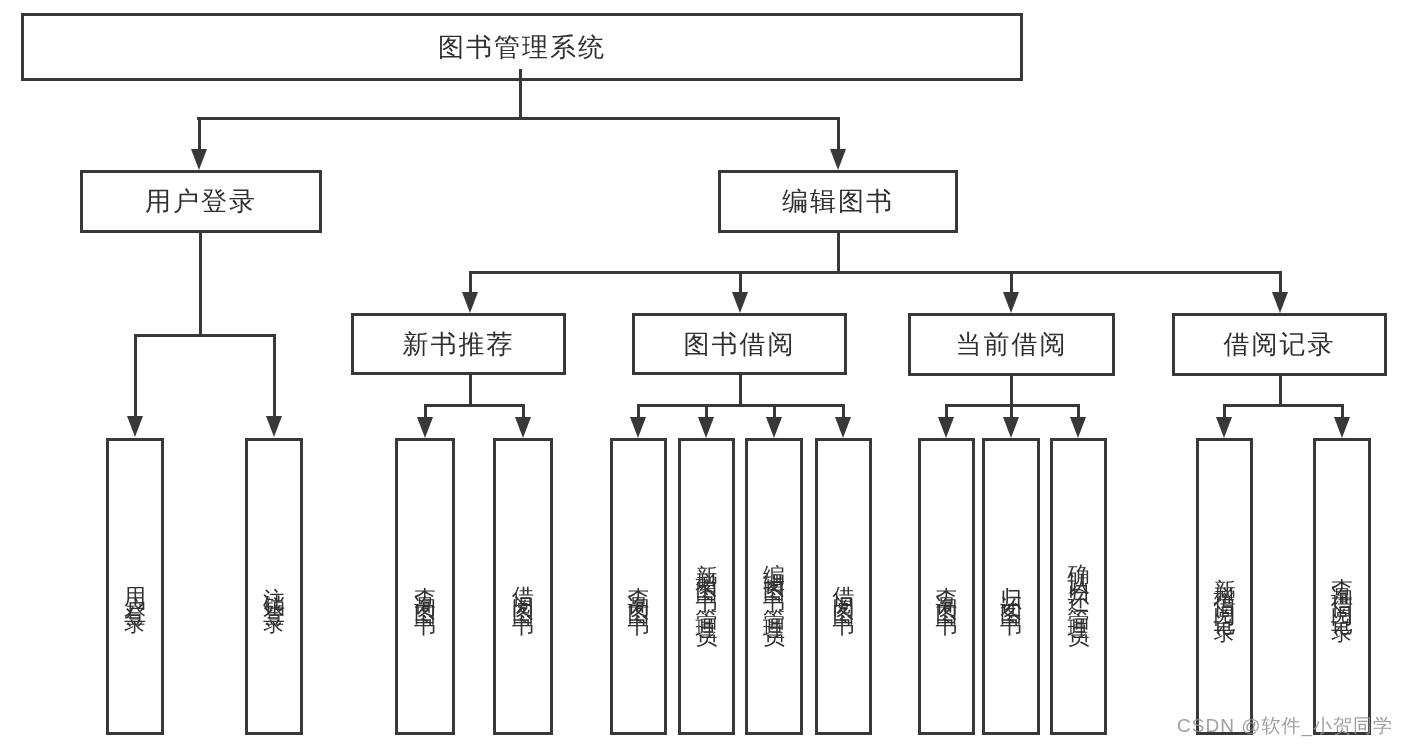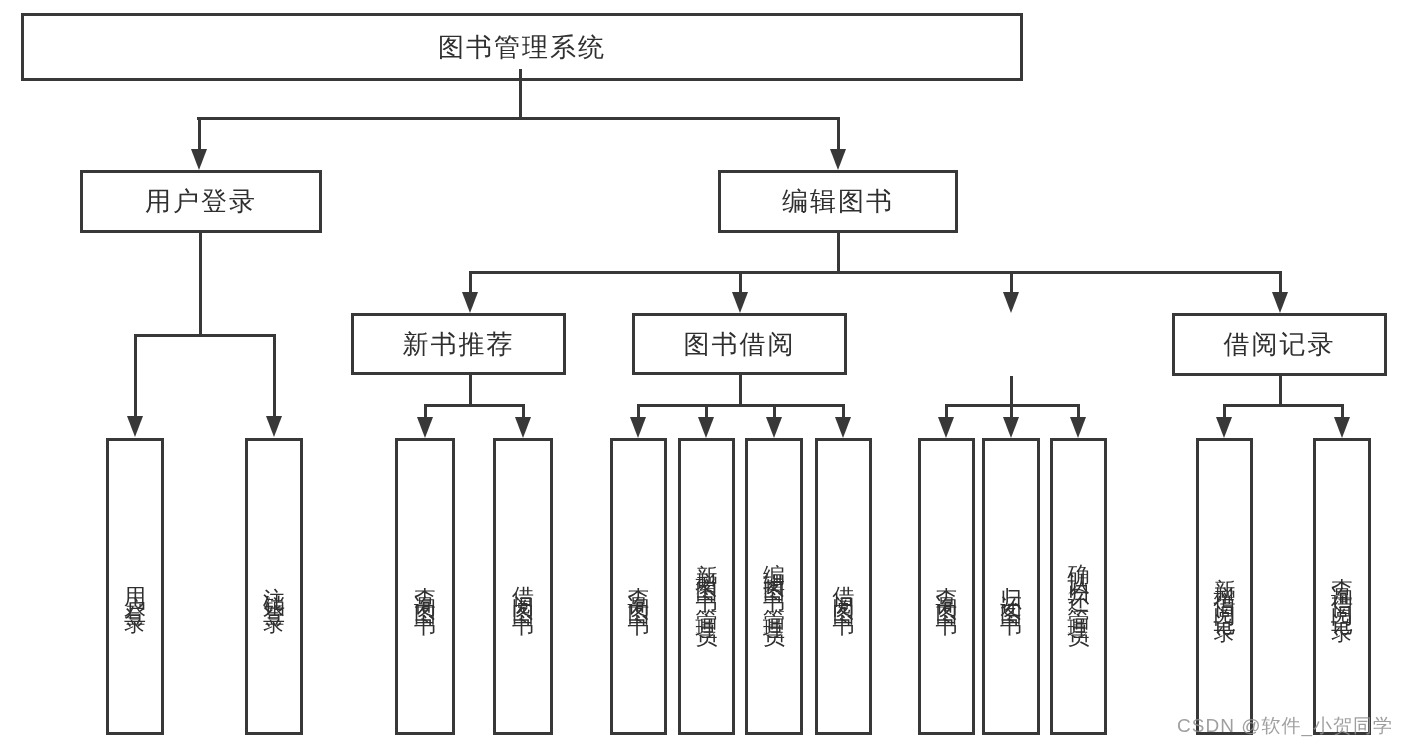--- a/index.html
+++ b/index.html
@@ -76,20 +76,23 @@
   <div class="arr" style="left:462px;  top:292px;"></div>
   <div class="arr" style="left:732px;  top:292px;"></div>
   <div class="arr" style="left:1003px; top:292px;"></div>
   <div class="arr" style="left:1272px; top:292px;"></div>
 
   <div class="box" style="left:351px;  top:313px; width:215px; height:62px;">
     <span>新书推荐</span>
   </div>
   <div class="box" style="left:632px;  top:313px; width:215px; height:62px;">
     <span>图书借阅</span>
+  </div>
+  <div class="box" style="left:908px;  top:313px; width:207px; height:63px;">
+    <span>当前借阅</span>
   </div>
   <div class="box" style="left:1172px; top:313px; width:215px; height:63px;">
     <span>借阅记录</span>
   </div>
 
   <div class="vl" style="left:469px; top:375px; height:31px;"></div>
   <div class="hl" style="left:424px; top:404px; width:101px;"></div>
   <div class="vl" style="left:424px; top:405px; height:14px;"></div>
   <div class="vl" style="left:522px; top:405px; height:14px;"></div>
   <div class="arr" style="left:417px; top:417px;"></div>

